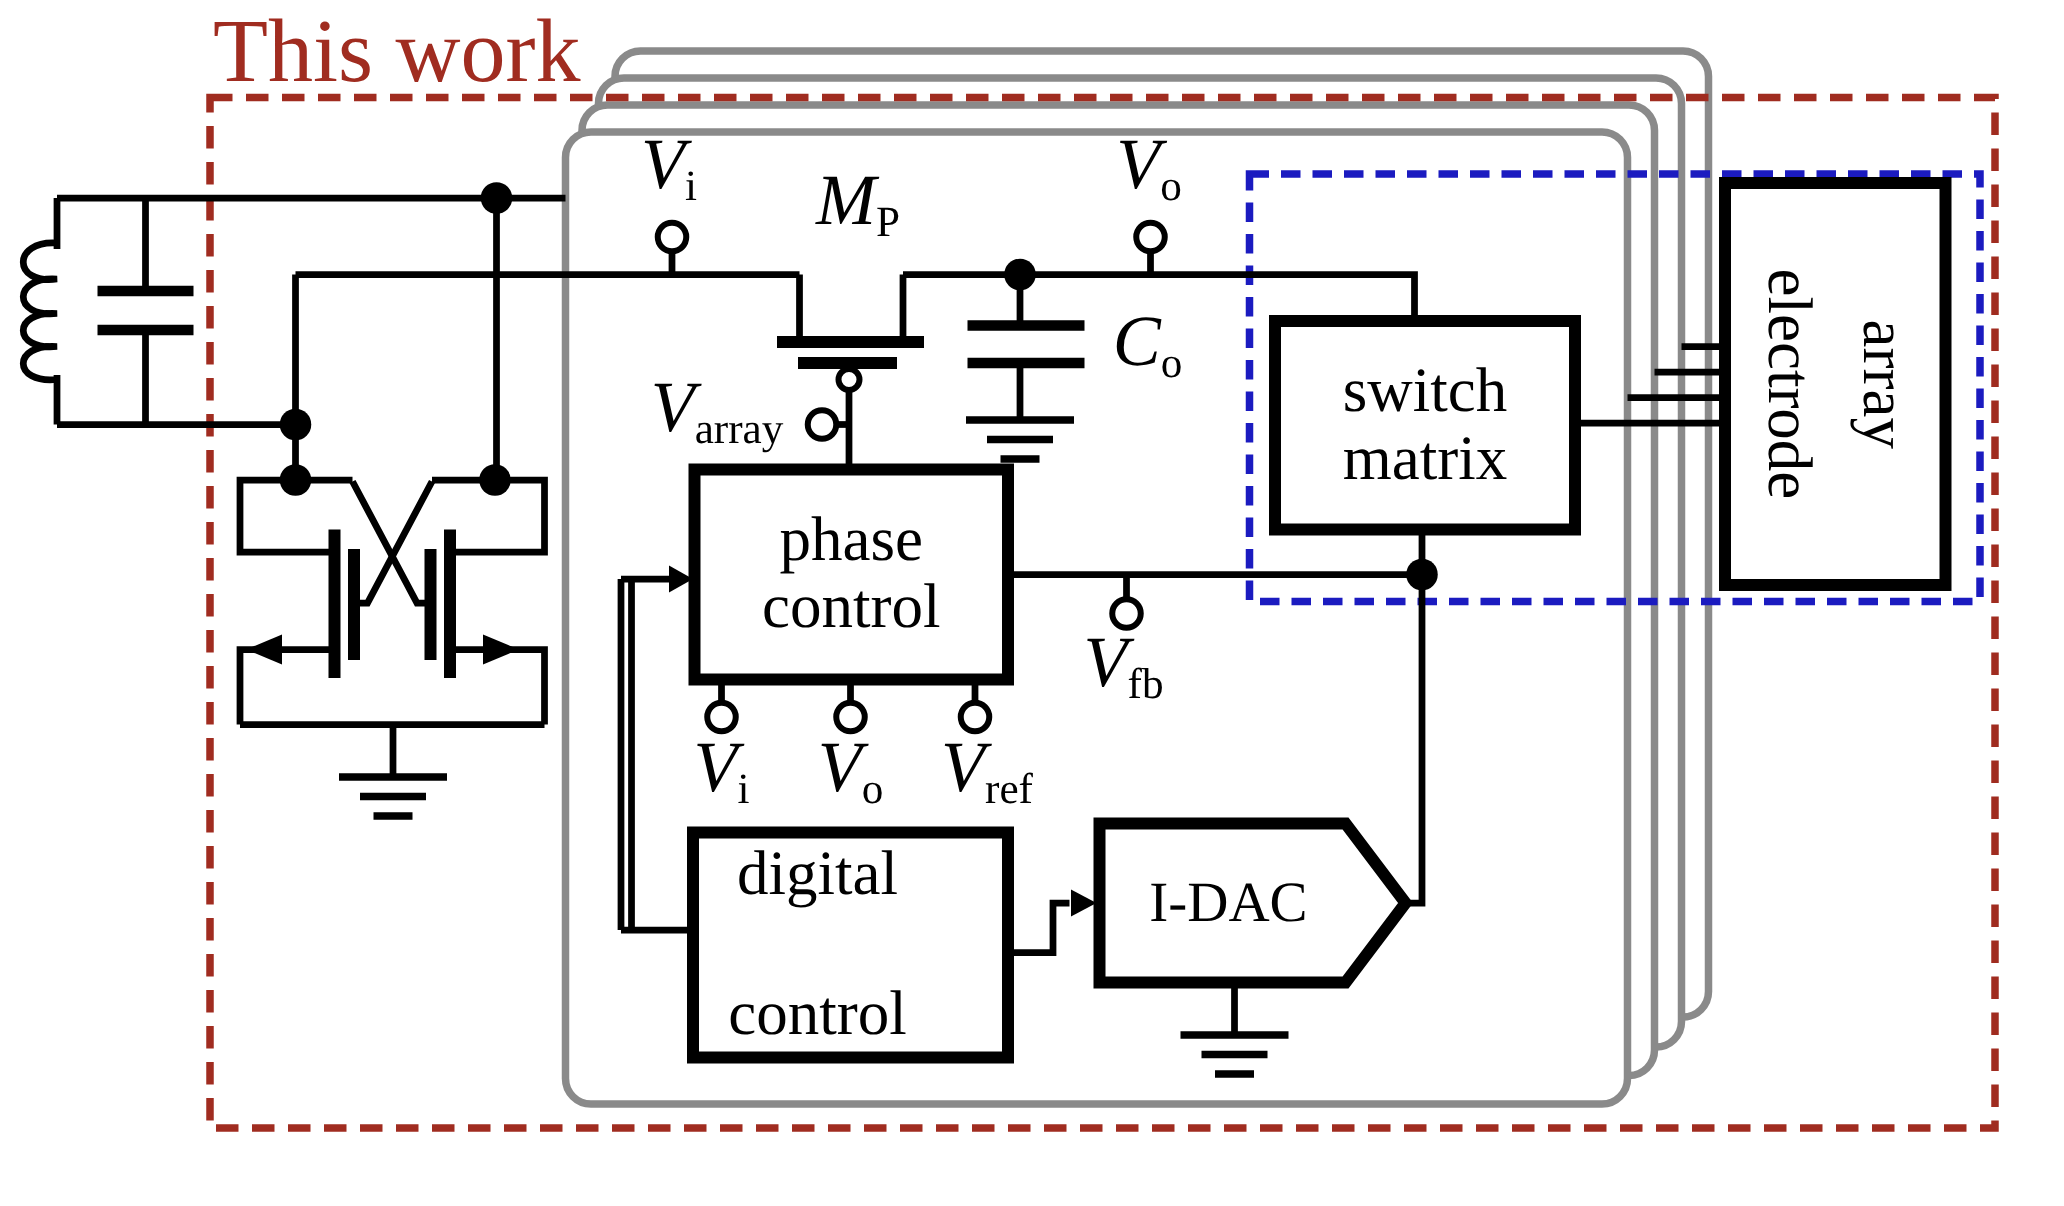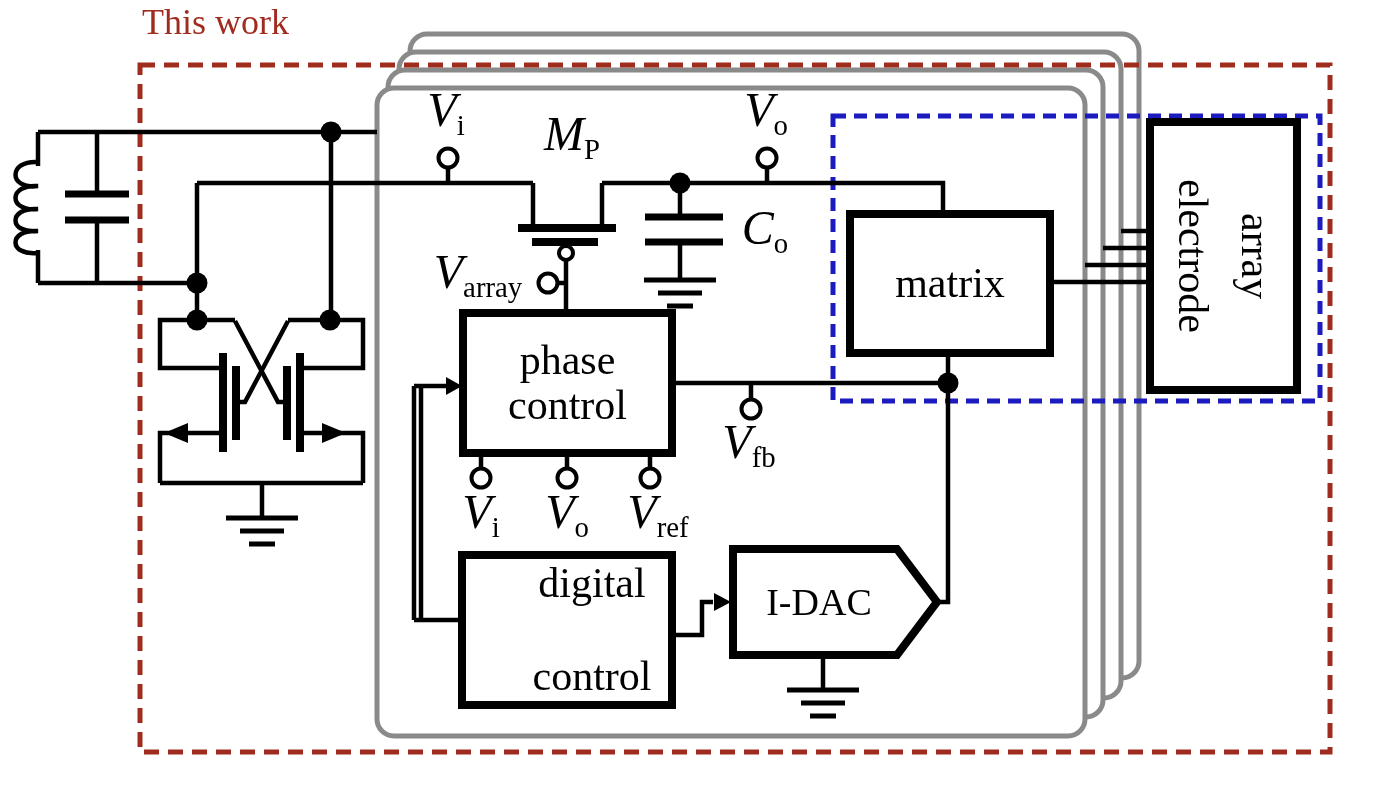--- a/index.html
+++ b/index.html
@@ -31,21 +31,21 @@
        font-size:48px;line-height:1;color:#000;}
   .sig .base{font-style:italic;}
   .sig .sb{font-size:0.60em;vertical-align:-0.30em;}
   .blocktext{position:absolute;display:flex;flex-direction:column;align-items:center;
        justify-content:center;text-align:center;font-size:42px;line-height:1.06;color:#000;}
   .vwrap{position:absolute;display:flex;align-items:center;justify-content:center;}
   .vtext{writing-mode:vertical-lr;text-orientation:mixed;text-align:center;
        font-size:42px;line-height:1.5;color:#000;}
   .vtext span{display:block;}
   .annot{position:absolute;white-space:nowrap;line-height:1;}
-  .annot-red{color:var(--red);font-size:36px;}
+  .annot-red{color:var(--red);font-size:60px;}
   .annot-blue{color:var(--blue);font-size:50px;transform:translateX(-50%);}
 </style>
 </head>
 <body>
 
 <div id="stage">
 
 <svg id="schem" width="1376" height="804" viewBox="0 0 1376 804">
 
   <g>
@@ -189,28 +189,29 @@
     <span class="base">V</span><span class="sb">o</span>
   </div>
   <div class="sig" style="left:658px;top:488px;">
     <span class="base">V</span><span class="sb">ref</span>
   </div>
 
   <div class="blocktext" style="left:463px;top:313px;width:209px;height:140px;">
     <span>phase</span>
     <span>control</span>
   </div>
-  <div class="blocktext" style="left:487px;top:555px;width:210px;height:150px;gap:48px;">
+  <div class="blocktext" style="left:440px;top:555px;width:210px;height:150px;gap:48px;">
     <span>digital</span>
     <span>control</span>
   </div>
   <div class="blocktext" style="left:733px;top:549px;width:172px;height:106px;font-size:38px;">
     <span>I-DAC</span>
   </div>
   <div class="blocktext" style="left:850px;top:214px;width:200px;height:139px;">
+    <span>switch</span>
     <span>matrix</span>
   </div>
   <div class="vwrap" style="left:1150px;top:122px;width:147px;height:268px;">
     <div class="vtext">
       <span>electrode</span>
       <span>array</span>
     </div>
   </div>
 
 </div>

